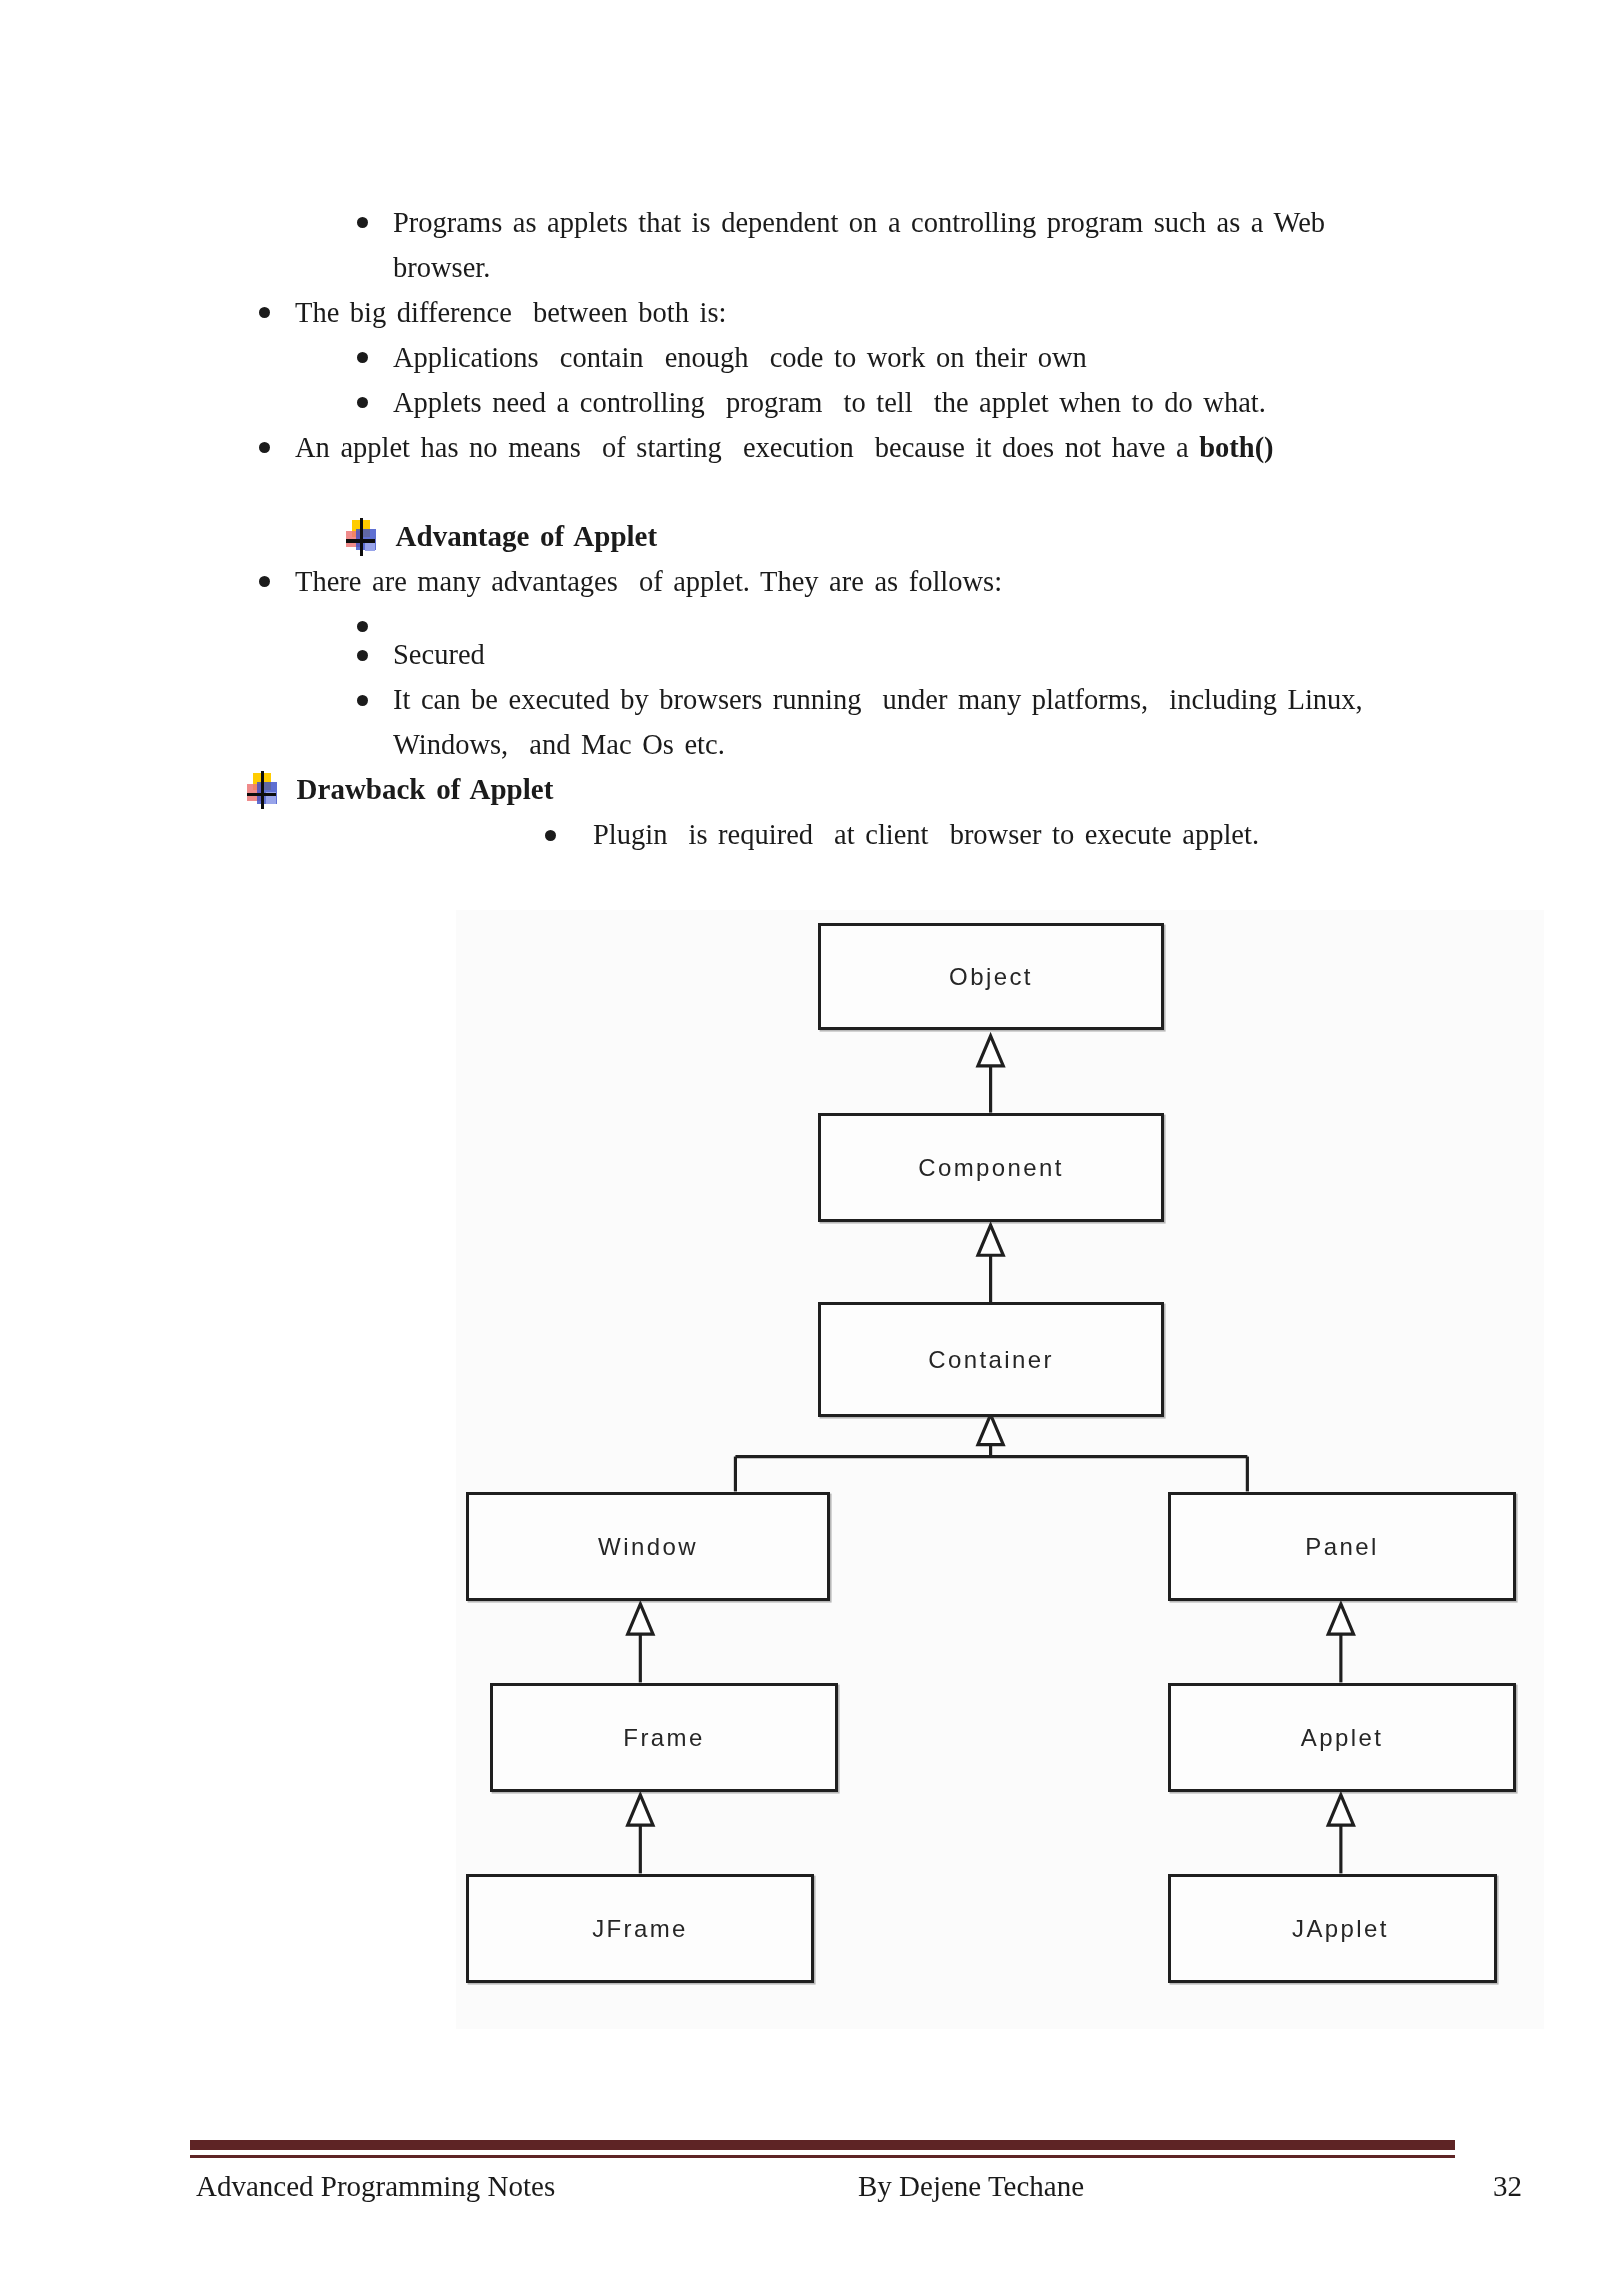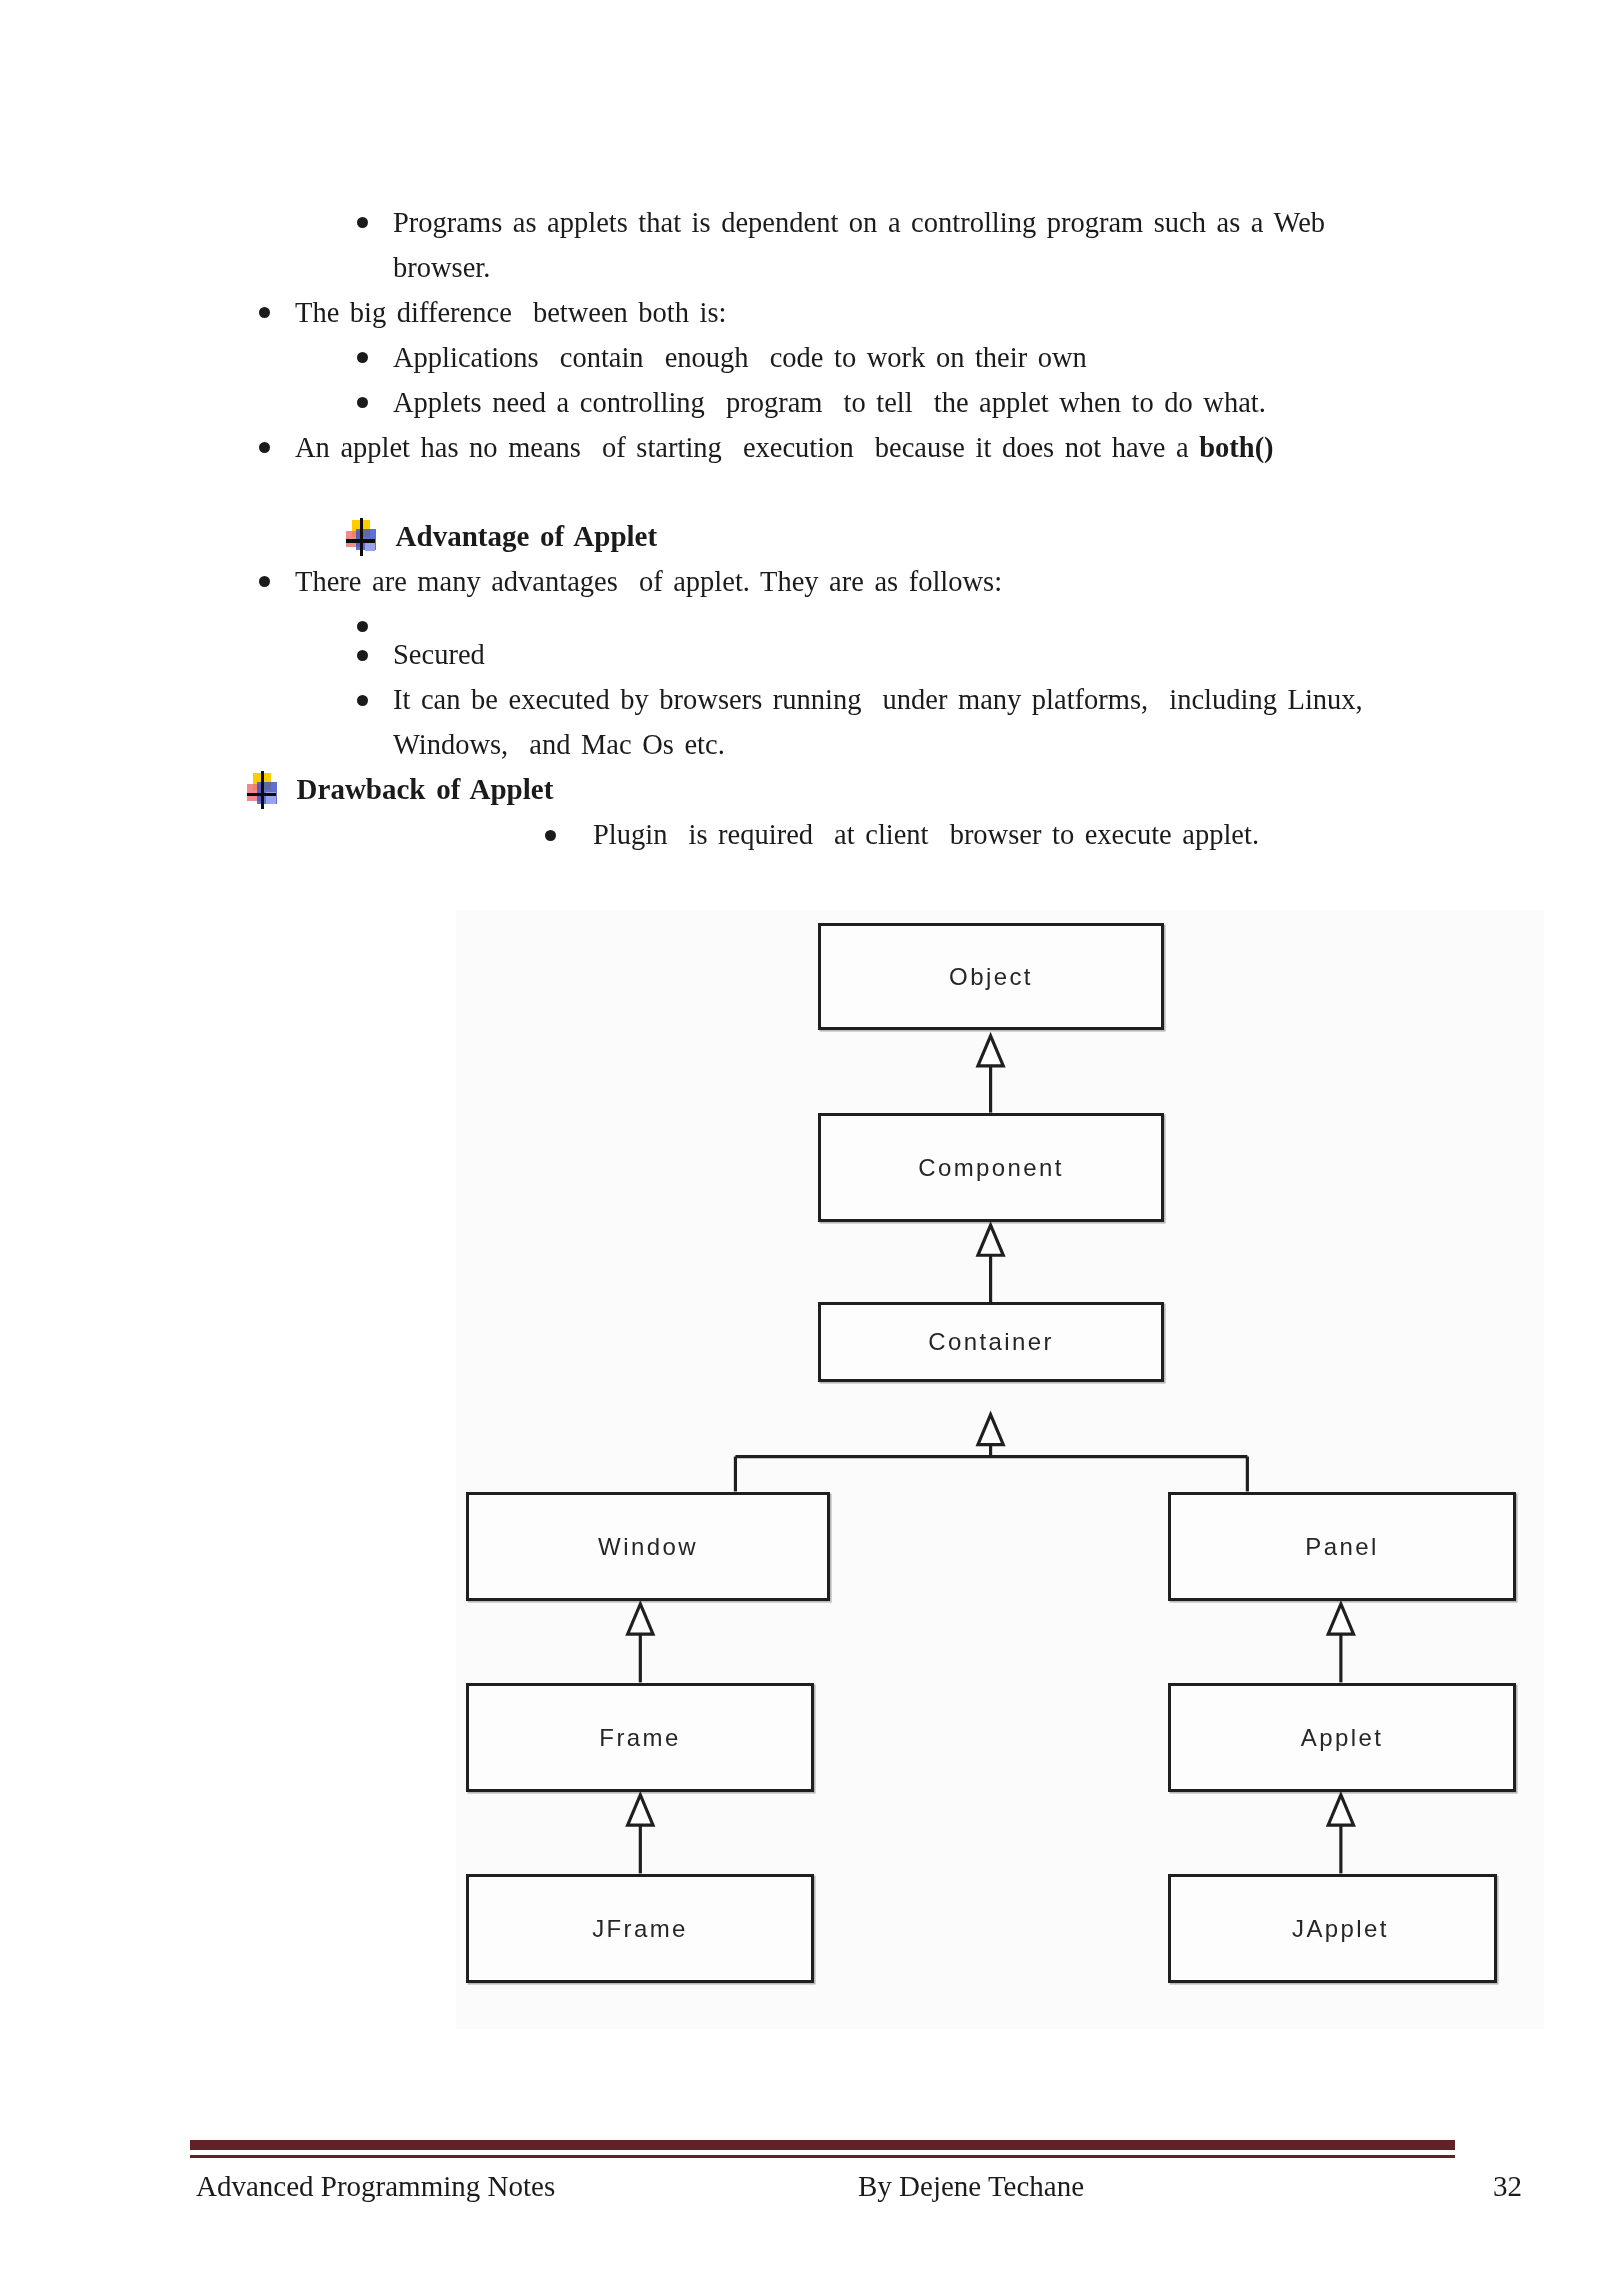--- a/index.html
+++ b/index.html
@@ -175,30 +175,30 @@
       <polygon points="1692,2265 1708,2303 1676,2303"></polygon>
     </g>
   </svg>
 
   <div class="dbox" style="left:818px; top:923px; width:346px; height:107px;">
     <span>Object</span>
   </div>
   <div class="dbox" style="left:818px; top:1113px; width:346px; height:109px;">
     <span>Component</span>
   </div>
-  <div class="dbox" style="left:818px; top:1302px; width:346px; height:80px;">
+  <div class="dbox" style="left:818px; top:1302px; width:346px; height:115px;">
     <span>Container</span>
   </div>
   <div class="dbox" style="left:466px; top:1492px; width:364px; height:109px;">
     <span>Window</span>
   </div>
   <div class="dbox" style="left:1168px; top:1492px; width:348px; height:109px;">
     <span>Panel</span>
   </div>
-  <div class="dbox" style="left:466px; top:1683px; width:348px; height:109px;">
+  <div class="dbox" style="left:490px; top:1683px; width:348px; height:109px;">
     <span>Frame</span>
   </div>
   <div class="dbox" style="left:1168px; top:1683px; width:348px; height:109px;">
     <span>Applet</span>
   </div>
   <div class="dbox" style="left:466px; top:1874px; width:348px; height:109px;">
     <span>JFrame</span>
   </div>
   <div class="dbox" style="left:1168px; top:1874px; width:329px; height:109px;padding-left:16px;">
     <span>JApplet</span>

